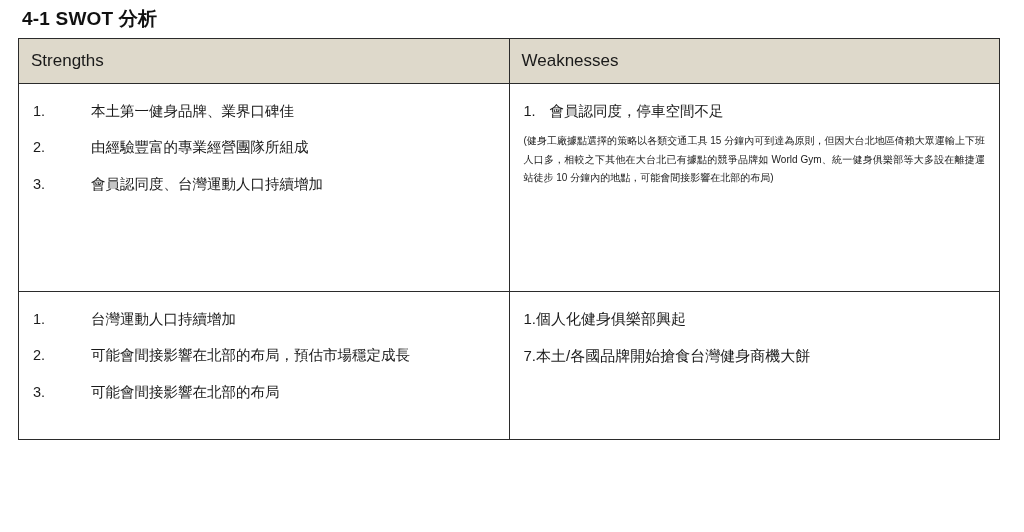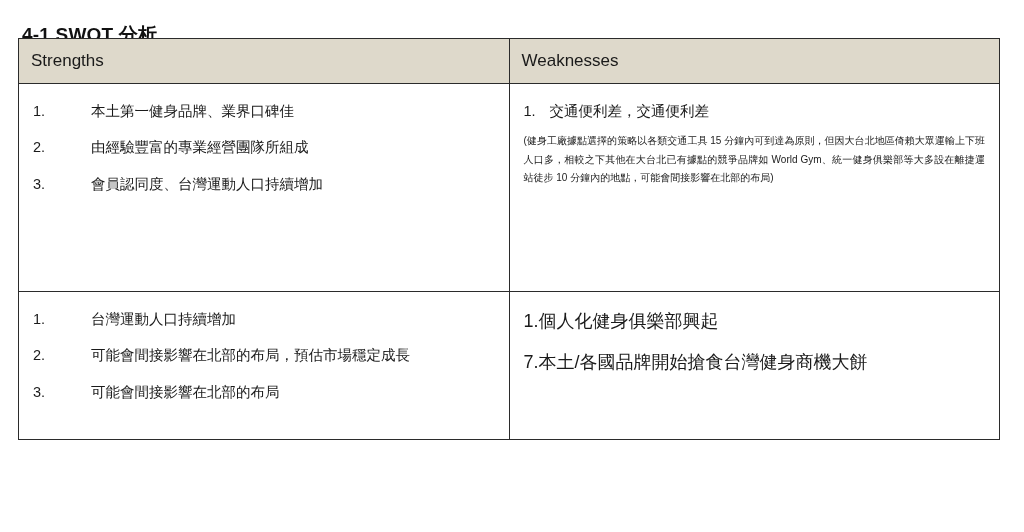--- a/index.html
+++ b/index.html
@@ -16,21 +16,21 @@
   }
   .page {
     position: relative;
     width: 1024px;
     height: 532px;
     box-sizing: border-box;
   }
   .doc-title {
     position: absolute;
     left: 22px;
-    top: 22px;
+    top: 6px;
     font-size: 19px;
     font-weight: bold;
     letter-spacing: 0.2px;
     color: #111111;
     white-space: nowrap;
   }
   .swot-table {
     position: absolute;
     left: 18px;
     top: 38px;
@@ -105,21 +105,21 @@
     font-size: 14.5px;
     line-height: 1.55;
     margin: 6px 0 10px 0;
   }
   .w-first .num {
     width: 26px;
     flex: 0 0 26px;
   }
   .tight p {
     margin: 6px 0 14px 0;
-    font-size: 18px;
+    font-size: 15px;
     line-height: 1.5;
   }
 </style>
 </head>
 <body>
 
 <div class="page">
 
   <div class="doc-title">4-1 SWOT 分析</div>
 
@@ -150,21 +150,21 @@
             </li>
             <li>
               <span class="num">3.</span>
               <span class="txt">會員認同度、台灣運動人口持續增加</span>
             </li>
           </ol>
         </td>
         <td class="quad-body body-s">
           <div class="w-first">
             <span class="num">1.</span>
-            <span class="txt">交通便利差，交通便利差</span>
+            <span class="txt">會員認同度，停車空間不足</span>
           </div>
           <p class="para">(健身工廠據點選擇的策略以各類交通工具 15 分鐘內可到達為原則，但因大台北地區倚賴大眾運輸上下班人口多，相較之下其他在大台北已有據點的競爭品牌如 World Gym、統一健身俱樂部等大多設在離捷運站徒步 10 分鐘內的地點，可能會間接影響在北部的布局)</p>
         </td>
       </tr>
       <tr>
         <td class="quad-body body-o">
           <ol class="num-list">
             <li>
               <span class="num">1.</span>
               <span class="txt">台灣運動人口持續增加</span>

